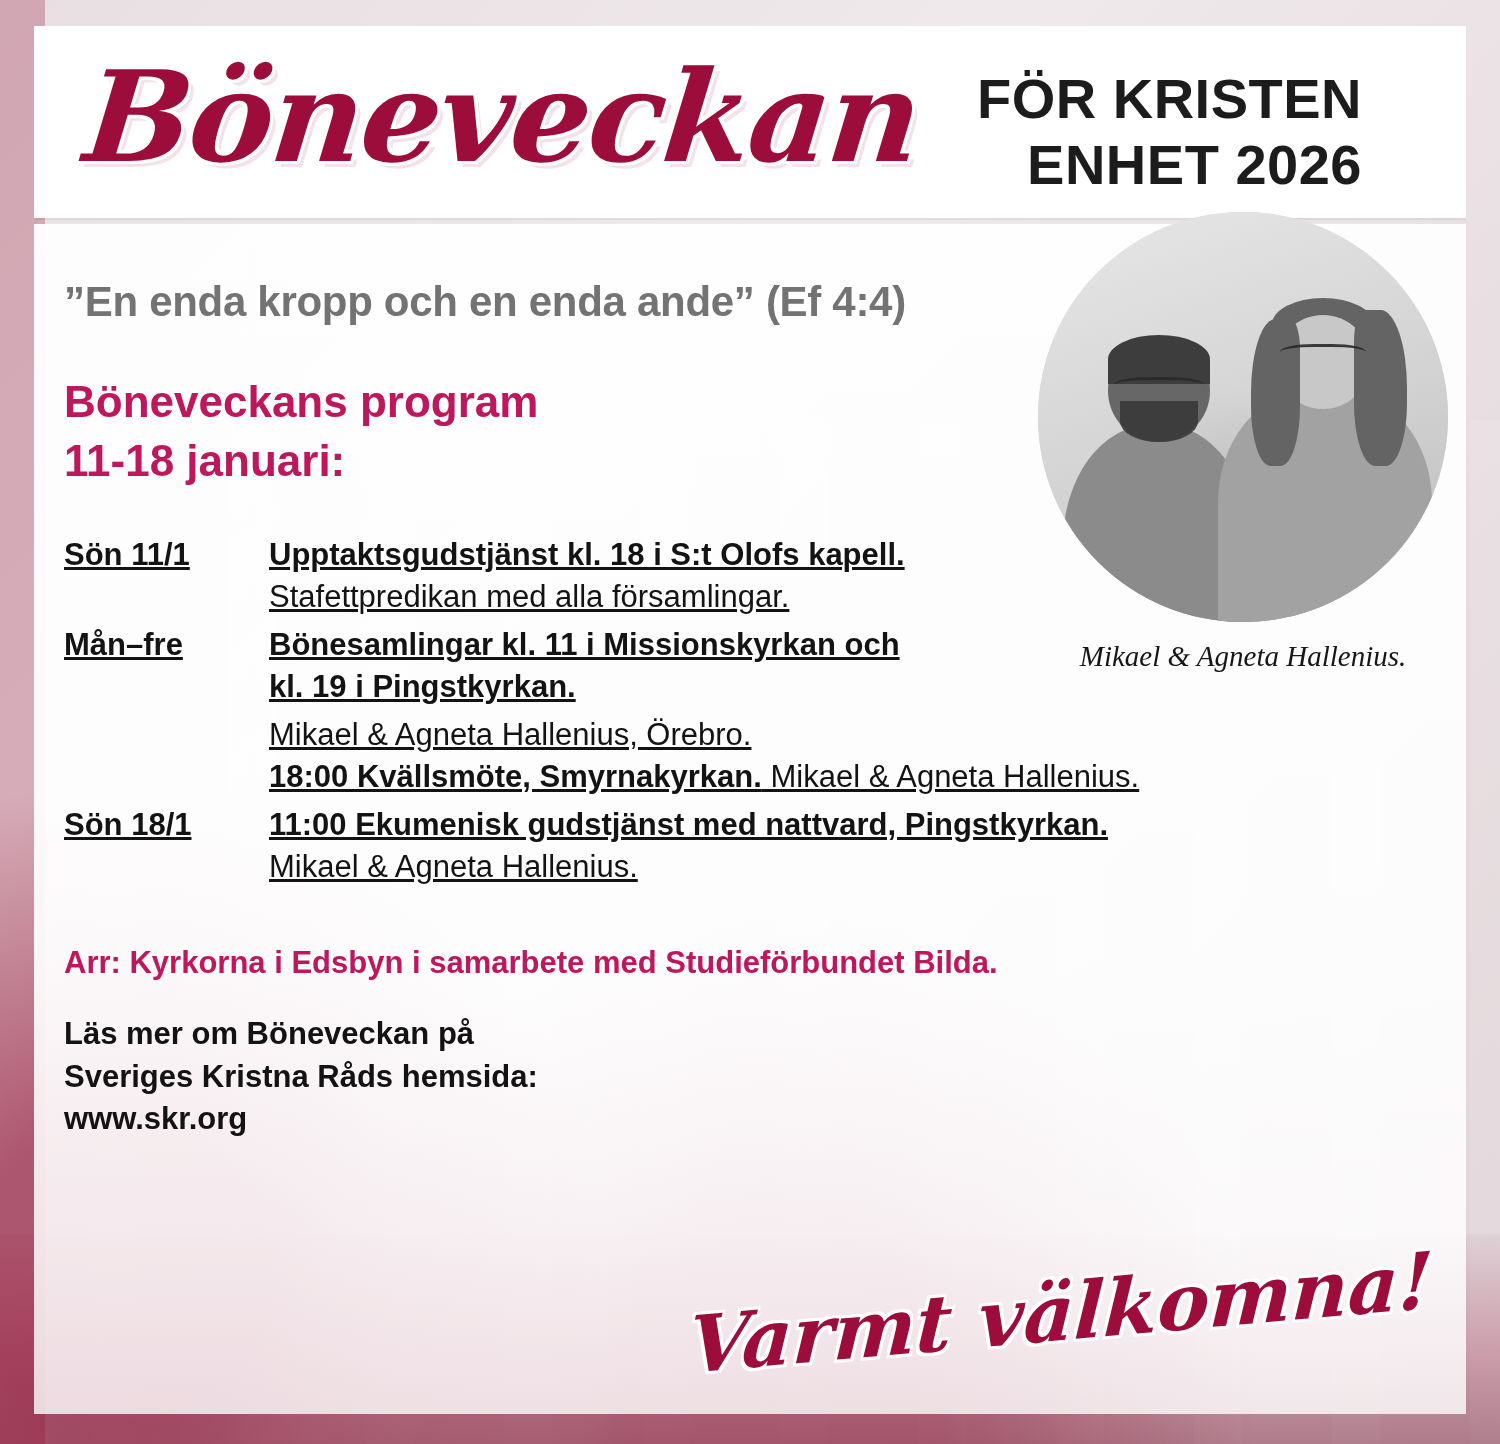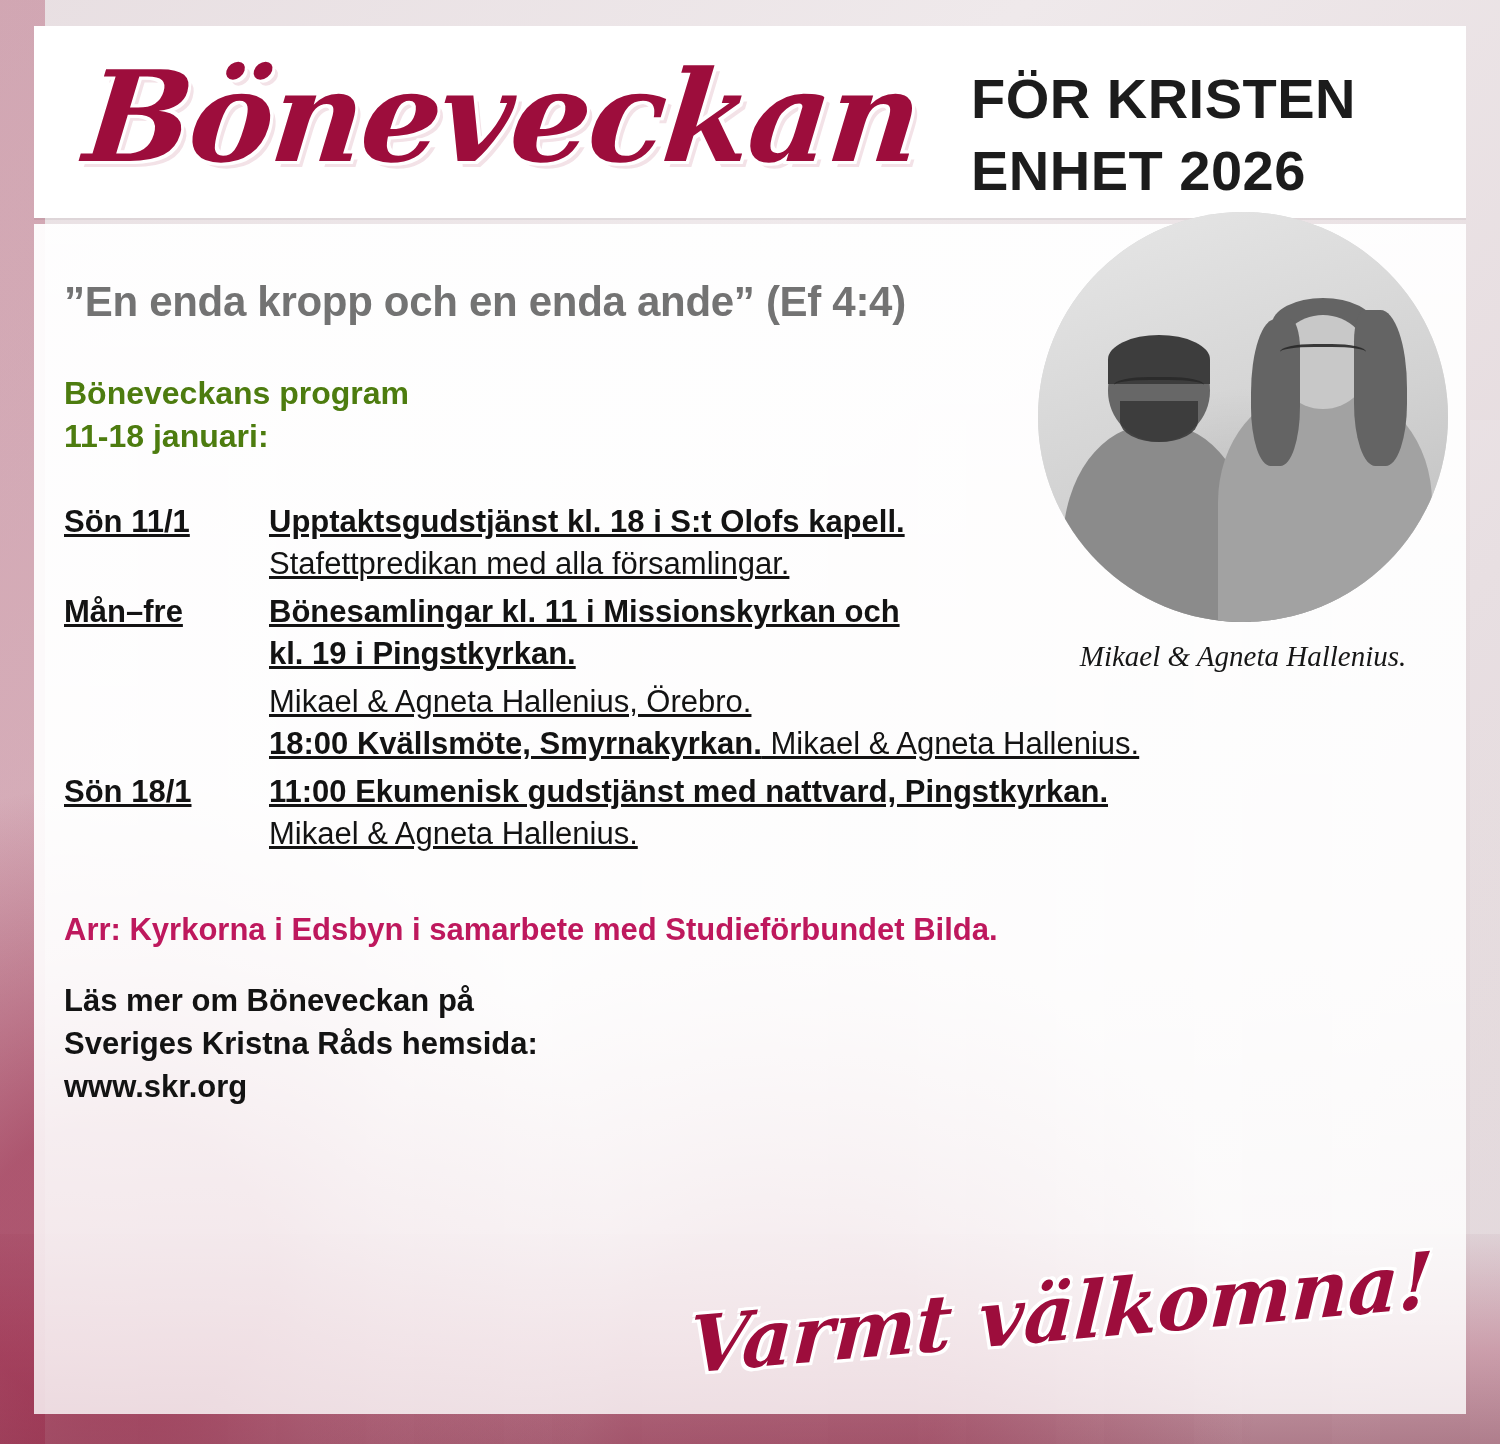--- a/index.html
+++ b/index.html
@@ -83,49 +83,49 @@
     text-shadow:
        3px 3px 0 #ffffff,
       -3px 3px 0 #ffffff,
        3px -3px 0 #ffffff,
       -3px -3px 0 #ffffff,
        6px 6px 0 rgba(157,13,60,0.12);
     transform: skewX(-6deg);
   }
   .header-right {
     position: absolute;
-    right: 110px;
+    right: 104px;
     top: 42px;
-    text-align: left;
+    text-align: right;
     color: #1c1c1c;
     font-weight: 700;
     font-size: 56px;
     line-height: 1.1;
     letter-spacing: .5px;
   }
-  .header-right div + div { margin-top: 10px; }
+  .header-right div + div { margin-top: 4px; }
 
   
   .content {
     position: absolute;
     left: 64px;
     top: 262px;
     width: 1380px;
   }
   .verse {
     color: #737373;
     font-weight: 700;
     font-size: 42px;
     letter-spacing: -0.3px;
     margin: 16px 0 46px 0;
   }
   .prog-title {
-    color: #4d7c0f;
-    font-weight: 700;
-    font-size: 32px;
+    color: #be185d;
+    font-weight: 700;
+    font-size: 44px;
     line-height: 1.35;
     margin: 0 0 46px 0;
   }
   .schedule {
     width: 1330px;
     border-collapse: collapse;
     color: #131313;
     font-size: 31px;
   }
   .schedule td {

